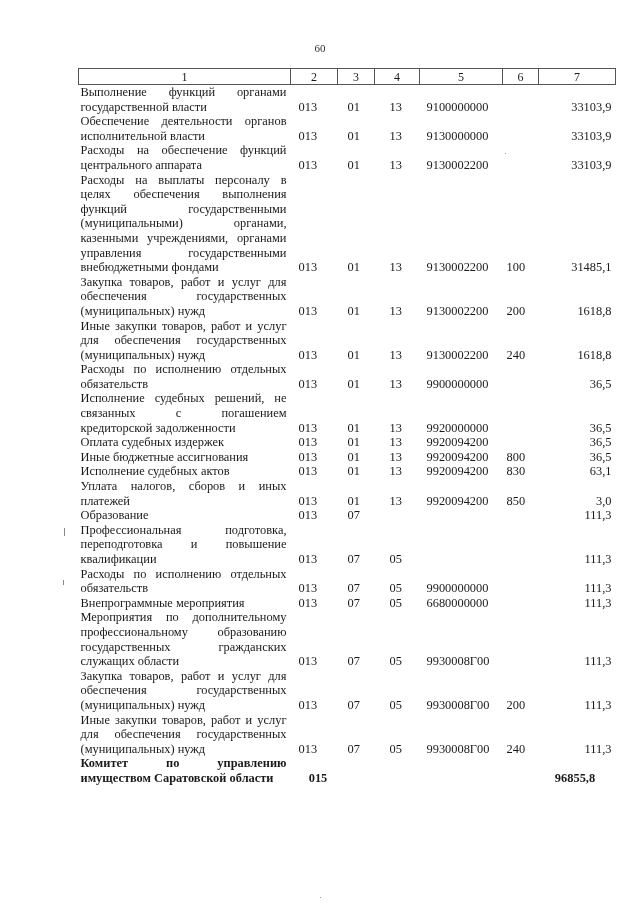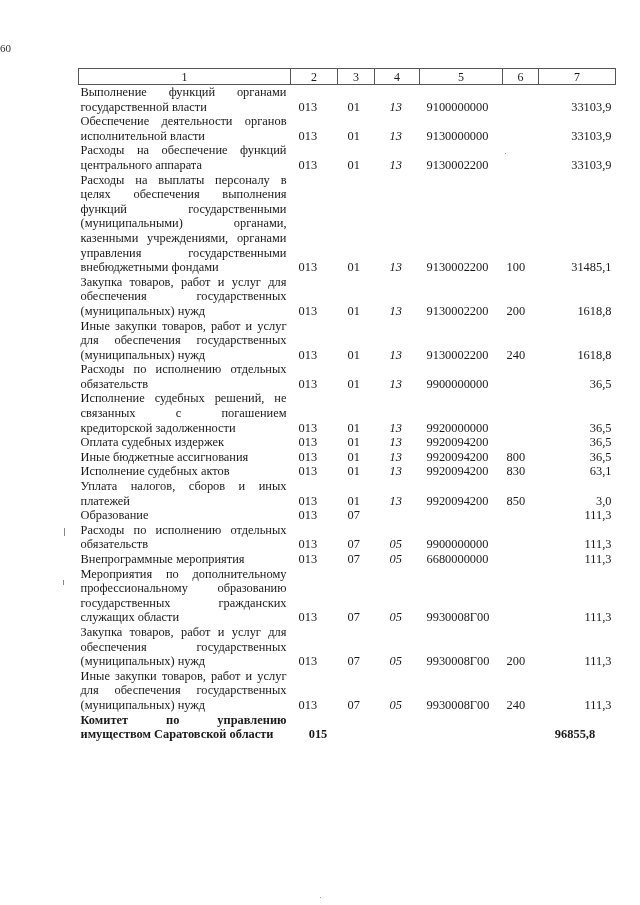--- a/index.html
+++ b/index.html
@@ -1,36 +1,36 @@
 <!DOCTYPE html>
 <html><head>
 <meta charset="utf-8">
 <style>
   html, body { margin: 0; padding: 0; background: #ffffff; }
   body { width: 640px; height: 905px; position: relative; overflow: hidden;
          font-family: "Liberation Serif", "DejaVu Serif", serif; color: #1a1a1a; }
-  .page-num { position: absolute; top: 42px; left: 0; width: 640px; text-align: left;
+  .page-num { position: absolute; top: 42px; left: 0; width: 640px; text-align: center;
               font-size: 11px; color: #333; }
   table.budget { position: absolute; left: 78px; top: 68px; border-collapse: collapse;
                  table-layout: fixed; width: 537px; font-size: 12.4px; line-height: 14.6px; }
   table.budget col.c1 { width: 212px; }
   table.budget col.c2 { width: 47px; }
   table.budget col.c3 { width: 37px; }
   table.budget col.c4 { width: 45px; }
   table.budget col.c5 { width: 83px; }
   table.budget col.c6 { width: 36px; }
   table.budget col.c7 { width: 77px; }
   thead th { font-weight: normal; border: 1px solid #555; height: 15px; padding: 0;
              text-align: center; font-size: 12px; line-height: 14px; }
   tbody td { vertical-align: bottom; padding: 0; }
   td.name { text-align: justify; padding-right: 4px; padding-left: 2px; }
   td.name span { display: block; text-align: justify; text-align-last: left; }
   td.k2 { padding-left: 8px; }
   td.k3 { padding-left: 10px; }
-  td.k4 { padding-left: 15px; font-style: italic; }
+  td.k4 { padding-left: 15px; }
   td.k5 { padding-left: 7px; }
   td.k6 { padding-left: 4px; }
   td.k7 { text-align: right; padding-right: 4px; }
   tr.bold td { font-weight: bold; text-align: center; }
   .scan-mark { position: absolute; width: 1px; background: #888; }
   .dot { position: absolute; width: 1px; height: 1px; background: #999; }
 </style>
 </head>
 <body>
 
@@ -196,20 +196,31 @@
         </td>
         <td class="k2">013</td>
         <td class="k3">07</td>
         <td class="k4"></td>
         <td class="k5"></td>
         <td class="k6"></td>
         <td class="k7">111,3</td>
       </tr>
       <tr>
         <td class="name">
+          <span>Профессиональная подготовка, переподготовка и повышение квалификации</span>
+        </td>
+        <td class="k2">013</td>
+        <td class="k3">07</td>
+        <td class="k4">05</td>
+        <td class="k5"></td>
+        <td class="k6"></td>
+        <td class="k7">111,3</td>
+      </tr>
+      <tr>
+        <td class="name">
           <span>Расходы по исполнению отдельных обязательств</span>
         </td>
         <td class="k2">013</td>
         <td class="k3">07</td>
         <td class="k4">05</td>
         <td class="k5">9900000000</td>
         <td class="k6"></td>
         <td class="k7">111,3</td>
       </tr>
       <tr>

